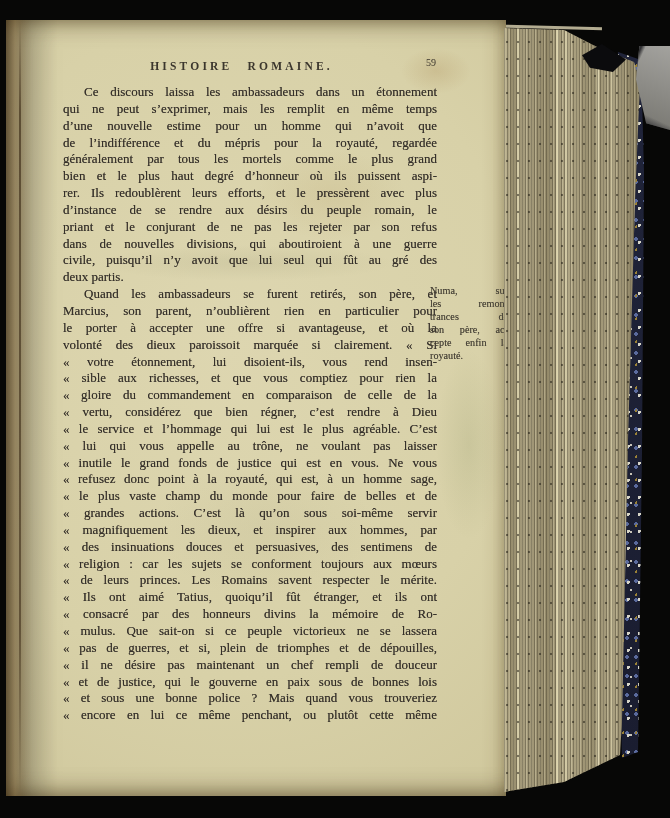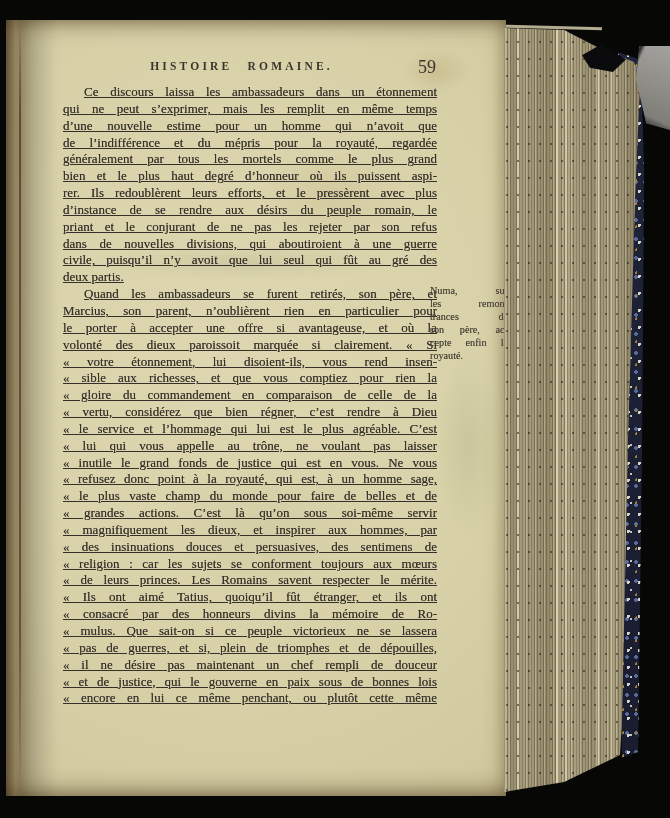--- a/index.html
+++ b/index.html
@@ -46,32 +46,32 @@
 
   
   .header-row { position:absolute; left:57px; top:40px; width:373px; height:18px; }
   .running-title {
     position:absolute; left:0; right:16px; text-align:center;
     font-size:11.5px; letter-spacing:3.2px; word-spacing:9px;
     color:#3b362d; font-weight:bold;
   }
   .page-number {
     position:absolute; right:0; top:-3px;
-    font-size:18px; color:#3b362d;
+    font-size:10px; color:#3b362d;
   }
 
   
   .body-text {
     position:absolute; left:57px; top:64px; width:374px;
     color:#35302a; font-size:13px;
     text-shadow:0 0 .5px rgba(53,48,42,.65);
   }
   .line {
     height:16.85px; line-height:16.85px; white-space:normal;
-    text-align:justify; text-align-last:justify;text-decoration:underline;
+    text-align:justify; text-align-last:justify;
   }
   .line.indent { text-indent:21px; }
   .line.short { text-align-last:left; }
 
   
   .margin-note {
     position:absolute; left:424px; top:264px; width:78px;
     color:#464136; font-size:10.2px;
     text-shadow:0 0 .4px rgba(70,65,54,.6);
   }
@@ -171,20 +171,21 @@
       <div class="line">« magnifiquement les dieux, et inspirer aux hommes, par</div>
       <div class="line">« des insinuations douces et persuasives, des sentimens de</div>
       <div class="line">« religion : car les sujets se conforment toujours aux mœurs</div>
       <div class="line">« de leurs princes. Les Romains savent respecter le mérite.</div>
       <div class="line">« Ils ont aimé Tatius, quoiqu’il fût étranger, et ils ont</div>
       <div class="line">« consacré par des honneurs divins la mémoire de Ro-</div>
       <div class="line">« mulus. Que sait-on si ce peuple victorieux ne se lassera</div>
       <div class="line">« pas de guerres, et si, plein de triomphes et de dépouilles,</div>
       <div class="line">« il ne désire pas maintenant un chef rempli de douceur</div>
       <div class="line">« et de justice, qui le gouverne en paix sous de bonnes lois</div>
+      <div class="line">« et sous une bonne police ? Mais quand vous trouveriez</div>
       <div class="line">« encore en lui ce même penchant, ou plutôt cette même</div>
     </div>
 
   <div class="margin-note">
       <div class="note-line">Numa, sur</div>
       <div class="note-line">les remon-</div>
       <div class="note-line">trances de</div>
       <div class="note-line">son père, ac-</div>
       <div class="note-line">cepte enfin la</div>
       <div class="note-line short">royauté.</div>

